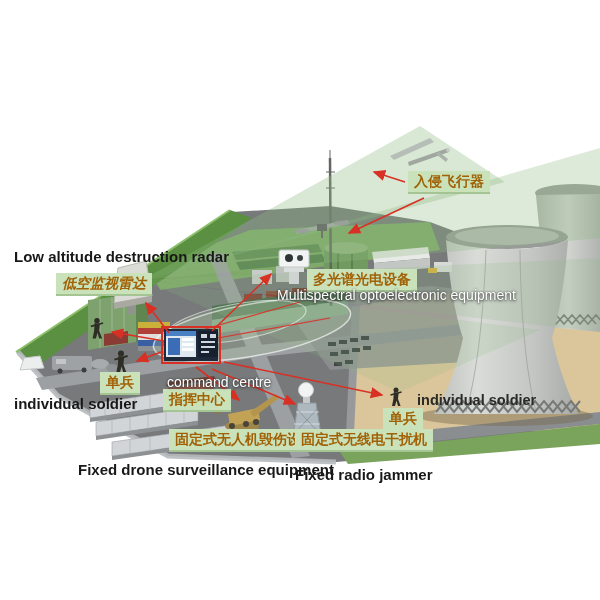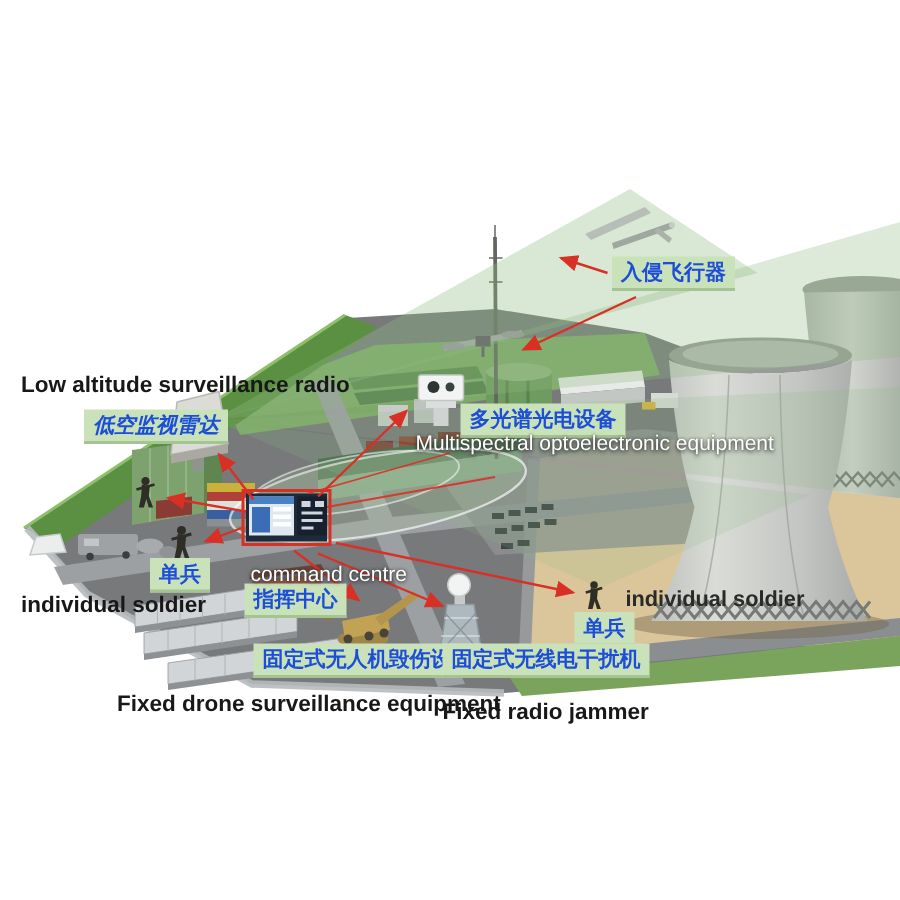--- a/index.html
+++ b/index.html
@@ -1,19 +1,19 @@
 <!DOCTYPE html>
 <html><head>
 <meta charset="utf-8">
 <style>
   html,body{margin:0;padding:0;background:#ffffff;}
   #canvas{position:relative;width:600px;height:600px;background:#ffffff;overflow:hidden;
           font-family:"Liberation Sans","DejaVu Sans",sans-serif;}
   #scene{position:absolute;left:0;top:0;}
-  .zh{position:absolute;background:#c9e2ba;color:#1d4ed8;font-weight:bold;font-size:14px;
+  .zh{position:absolute;background:#c9e2ba;color:#a16207;font-weight:bold;font-size:14px;
       line-height:1.3;padding:1px 6px 2px 6px;border-bottom:2px solid #a4c494;white-space:nowrap;}
   .en-b{position:absolute;color:#181818;font-weight:600;font-size:15px;white-space:nowrap;}
   .en-w{position:absolute;color:#ffffff;font-weight:400;font-size:14px;white-space:nowrap;
         text-shadow:0 1px 3px rgba(45,45,45,.9),0 0 2px rgba(45,45,45,.65);}
 </style>
 </head>
 <body>
 
 <div id="canvas">
 
@@ -239,21 +239,21 @@
     <path d="M164,341 L112,332" marker-end="url(#arw)"></path>
     <path d="M161,352 L137,361" marker-end="url(#arw)"></path>
     <path d="M196,367 L239,400" marker-end="url(#arw)"></path>
     <path d="M212,369 L295,404" marker-end="url(#arw)"></path>
     <path d="M224,362 L382,395" marker-end="url(#arw)"></path>
     <path d="M205,329 L300,302" stroke-width="1.2" opacity="0.9"></path>
     <path d="M218,338 L330,318" stroke-width="1.2" opacity="0.9"></path>
   </g>
 </svg>
 
-<div class="en-b" style="left:14px;top:248px;">Low altitude surveillance radio</div>
+<div class="en-b" style="left:14px;top:248px;">Low altitude destruction radar</div>
 <div class="zh" style="left:56px;top:273px;font-style:italic;">低空监视雷达</div>
 
 <div class="zh" style="left:408px;top:171px;">入侵飞行器</div>
 
 <div class="zh" style="left:307px;top:269px;">多光谱光电设备</div>
 <div class="en-w" style="left:277px;top:287px;">Multispectral optoelectronic equipment</div>
 
 <div class="zh" style="left:163px;top:357px;margin-top:32px;">指挥中心</div>
 <div class="en-w" style="left:167px;top:374px;">command centre</div>
 

